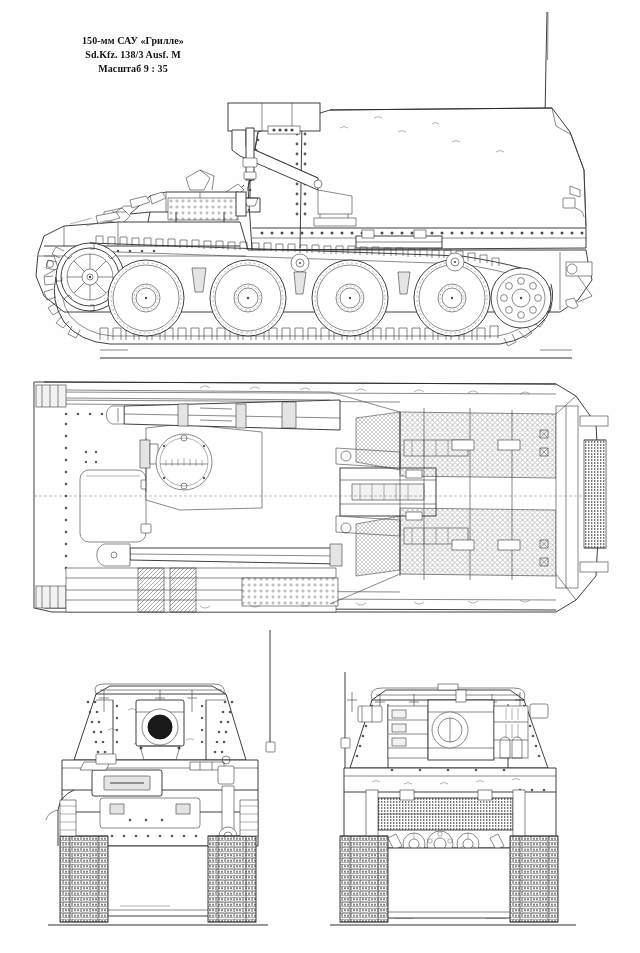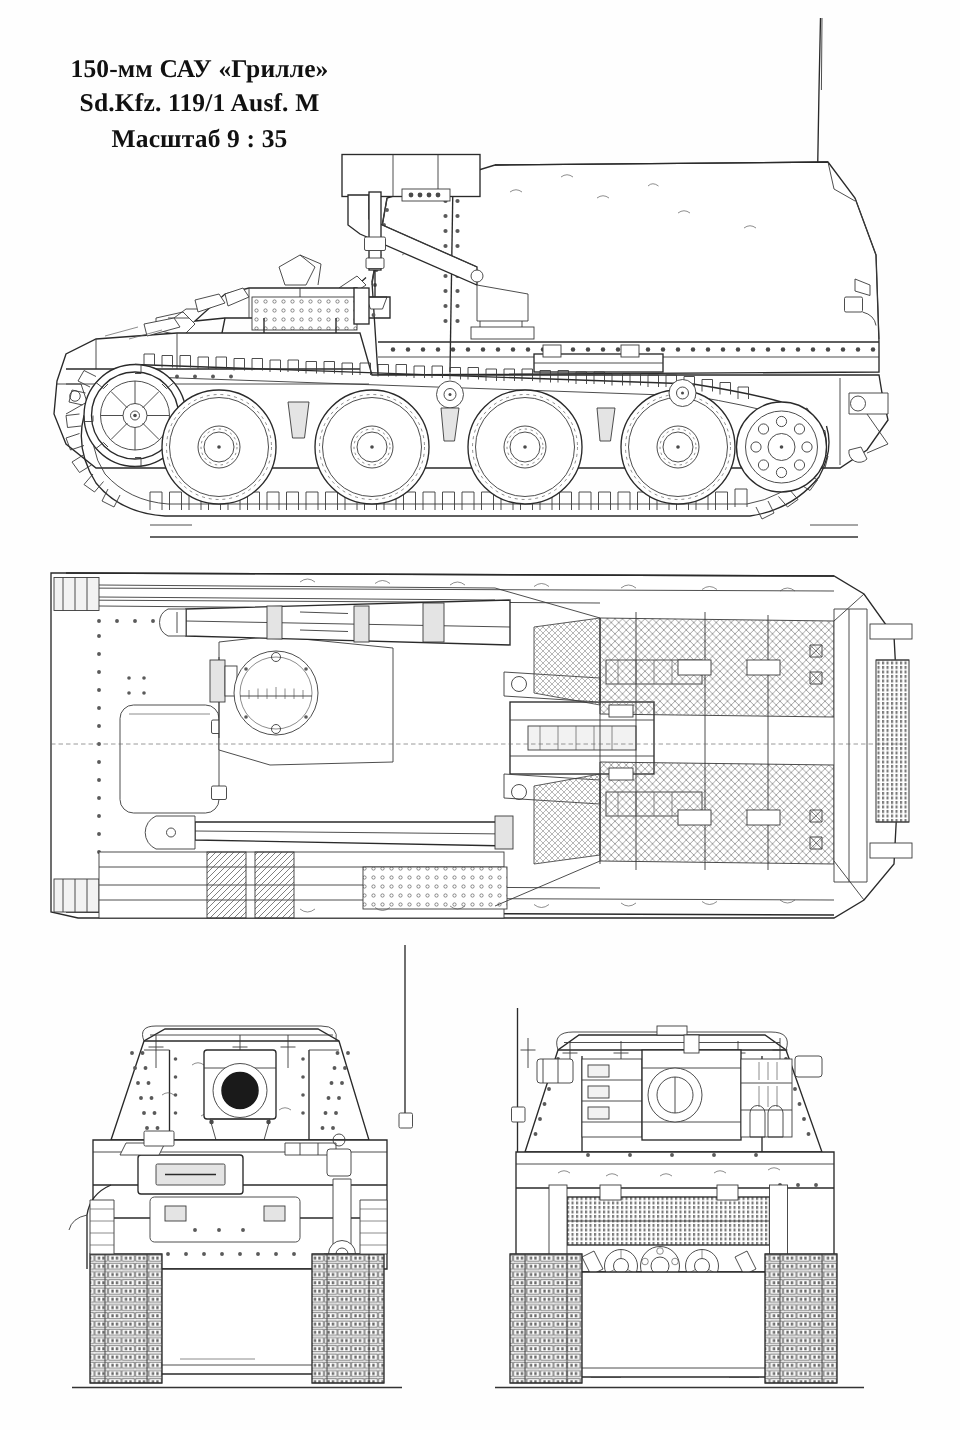--- a/index.html
+++ b/index.html
@@ -7,21 +7,21 @@
   body{
     width:640px;height:953px;position:relative;overflow:hidden;
     font-family:"Liberation Serif", serif;
     background:#fefefe;
   }
   #sheet{position:absolute;inset:0;width:640px;height:953px;}
   .title-block{
     position:absolute;left:8px;top:34px;width:250px;
     text-align:center;line-height:1.38;
     font-family:"Liberation Serif", serif;
-    font-weight:bold;font-size:17px;color:#111;
+    font-weight:bold;font-size:10px;color:#111;
     letter-spacing:.1px;
   }
   .title-block div{white-space:nowrap;}
   svg{display:block;}
   .ln{fill:none;stroke:#2a2a2a;stroke-width:0.9;}
   .ln-t{fill:none;stroke:#3a3a3a;stroke-width:0.6;}
   .ln-f{fill:none;stroke:#555;stroke-width:0.45;}
   .ln-h{fill:none;stroke:#6a6a6a;stroke-width:0.45;stroke-dasharray:3 2;}
   .ln-g{fill:none;stroke:#333;stroke-width:1.1;}
   .fillw{fill:#ffffff;stroke:#2a2a2a;stroke-width:0.9;}
@@ -32,21 +32,21 @@
   .grey-l{fill:#f2f2f2;stroke:#3a3a3a;stroke-width:0.6;}
   .grey-m{fill:#e4e4e4;stroke:#3a3a3a;stroke-width:0.6;}
 </style>
 </head>
 <body>
 
 <div id="sheet">
 
   <div class="title-block">
     <div>150-мм САУ «Грилле»</div>
-    <div>Sd.Kfz. 119/1 Ausf. M</div>
+    <div>Sd.Kfz. 138/3 Ausf. M</div>
     <div>Масштаб 9 : 35</div>
   </div>
 
   <svg width="640" height="953" viewBox="0 0 640 953">
     <defs>
       <pattern id="mesh" width="5" height="5" patternUnits="userSpaceOnUse">
         <path d="M0 2.5 L2.5 0 L5 2.5 L2.5 5 Z" fill="none" stroke="#666" stroke-width="0.4"></path>
       </pattern>
       <pattern id="mesh2" width="4" height="4" patternUnits="userSpaceOnUse">
         <path d="M0 0 L4 4 M4 0 L0 4" stroke="#777" stroke-width="0.35"></path>

